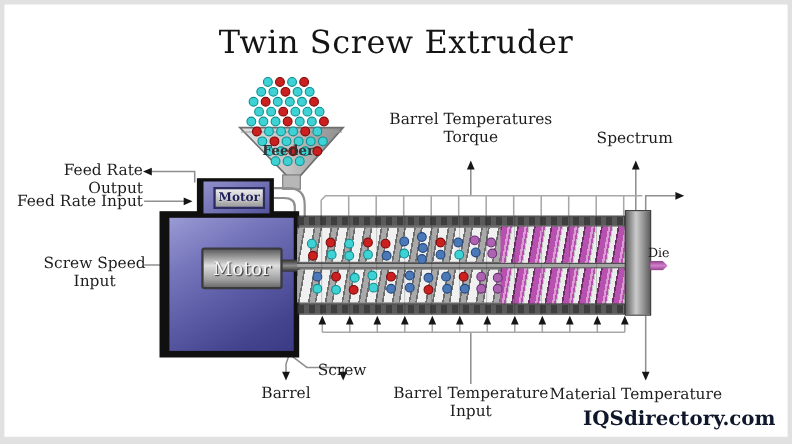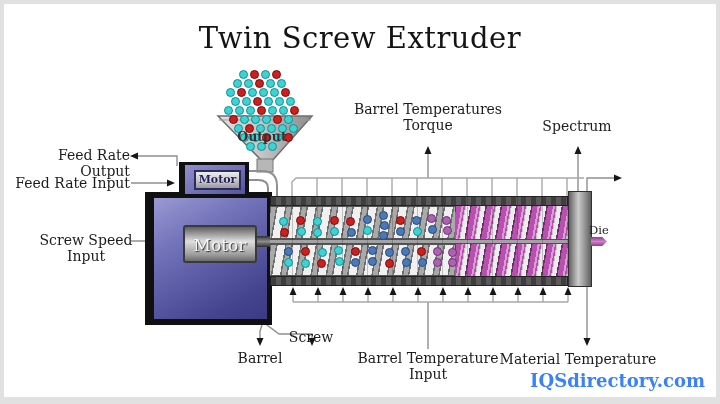--- a/index.html
+++ b/index.html
@@ -40,21 +40,21 @@
   .midstrip{left:270px;top:239px;width:298px;height:5px;background:#a3a3a3;border-top:1px solid #4f4f4f;border-bottom:1px solid #4f4f4f;}
   .seams{left:270px;top:196px;width:298px;height:90px;z-index:3;
     background:repeating-linear-gradient(90deg,rgba(25,25,25,.22) 0 1px,transparent 1px 25px);background-position:22px 0;}
   .die{left:568px;top:191px;width:24px;height:96px;border:1px solid #2f2f2f;
     background:linear-gradient(90deg,#616161 0%,#cccccc 42%,#8f8f8f 75%,#5e5e5e 100%);}
   .extrudate{left:591px;top:237px;width:16px;height:9px;z-index:3;
     background:linear-gradient(180deg,#8d3f88,#d27fcc 50%,#8d3f88);
     clip-path:polygon(0 0,70% 0,100% 50%,70% 100%,0 100%);}
   .feeder-lbl{left:232px;top:130px;width:60px;text-align:center;font-size:12.5px;font-weight:600;color:#333;z-index:5;}
   .die-lbl{left:589px;top:224px;width:30px;font-size:11.5px;z-index:8;color:#1c1c1c;}
-  .watermark{left:455px;top:371px;width:250px;text-align:right;font-size:18px;font-weight:600;color:#3b82f6;}
+  .watermark{left:455px;top:371px;width:250px;text-align:right;font-size:18px;font-weight:600;color:#0f172a;}
 </style>
 </head>
 <body>
 
 <div class="stage">
 
   <svg id="connector-layer" class="layer" width="720" height="404" viewBox="0 0 720 404">
     <defs>
       <linearGradient id="gFun" x1="0" y1="0" x2="1" y2="0">
         <stop offset="0" stop-color="#e3e3e3"></stop>
@@ -241,21 +241,21 @@
       <div class="dot" style="left: 401.5px; top: 257.5px; width: 9px; height: 9px; background: rgb(75, 121, 184); border-color: rgb(36, 73, 126);"></div>
       <div class="dot" style="left: 416.5px; top: 246.5px; width: 9px; height: 9px; background: rgb(204, 31, 31); border-color: rgb(124, 12, 12);"></div>
       <div class="dot" style="left: 417.5px; top: 257.5px; width: 9px; height: 9px; background: rgb(75, 121, 184); border-color: rgb(36, 73, 126);"></div>
       <div class="dot" style="left: 432.5px; top: 246.5px; width: 9px; height: 9px; background: rgb(173, 98, 178); border-color: rgb(111, 50, 119);"></div>
       <div class="dot" style="left: 432.5px; top: 257.5px; width: 9px; height: 9px; background: rgb(173, 98, 178); border-color: rgb(111, 50, 119);"></div>
       <div class="dot" style="left: 447.5px; top: 247.5px; width: 9px; height: 9px; background: rgb(173, 98, 178); border-color: rgb(111, 50, 119);"></div>
       <div class="dot" style="left: 447.5px; top: 257.5px; width: 9px; height: 9px; background: rgb(173, 98, 178); border-color: rgb(111, 50, 119);"></div>
     </div>
 
   <div class="title">Twin Screw Extruder</div>
-  <div class="lbl feeder-lbl" style="position:absolute">Output</div>
+  <div class="lbl feeder-lbl" style="position:absolute">Feeder</div>
   <div class="lbl die-lbl">Die</div>
 
   <div class="lbl right" style="left:12px;top:176px;width:118px">Feed Rate Input</div>
   <div class="lbl right" style="left:10px;top:148px;width:120px">Feed Rate Output</div>
   <div class="lbl center" style="left:36px;top:233px;width:100px">
     <span>Screw Speed</span>
     <span>Input</span>
   </div>
   <div class="lbl center" style="left:346px;top:102px;width:164px">
     <span>Barrel Temperatures</span>

